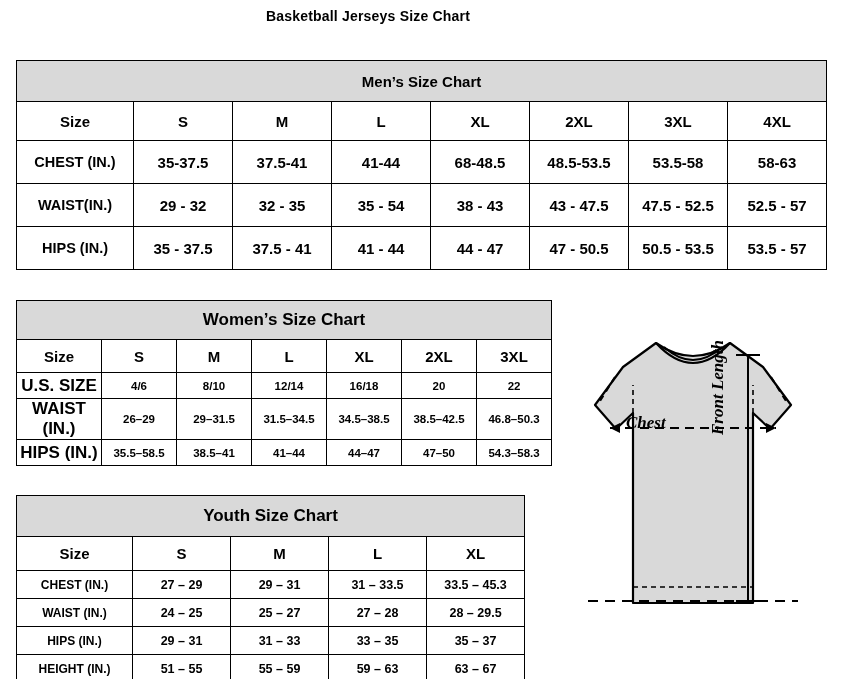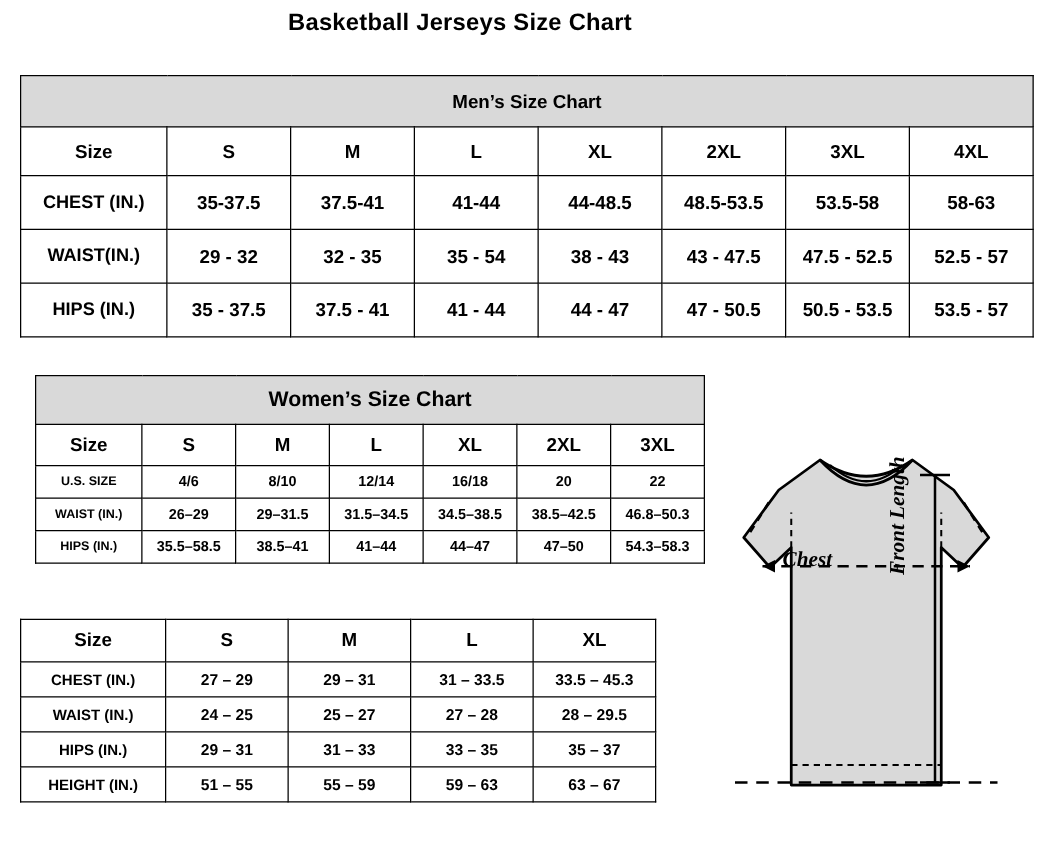--- a/index.html
+++ b/index.html
@@ -14,21 +14,21 @@
     font-family: "Liberation Sans", sans-serif;
     color: #000000;
     overflow: hidden;
   }
   #page-title {
     position: absolute;
     top: 8px;
     left: 0;
     width: 736px;
     text-align: center;
-    font-size: 19px;
+    font-size: 14px;
     font-weight: bold;
     letter-spacing: 0.2px;
   }
 
   table.size-table {
     border-collapse: collapse;
     table-layout: fixed;
     background: #ffffff;
   }
   table.size-table td, table.size-table th {
@@ -57,46 +57,46 @@
     width: 811px;
   }
   #mens-table .caption-cell { height: 40px; }
   #mens-table .hdr-cell { height: 38px; }
   #mens-table td { height: 42px; font-size: 15px; }
   #mens-table td.rowlabel { font-size: 14.5px; }
 
   
   #womens-table {
     position: absolute;
-    left: 28px;
+    left: 16px;
     top: 300px;
     width: 535px;
   }
   #womens-table .caption-cell { height: 38px; font-size: 17px; }
   #womens-table .hdr-cell { height: 32px; font-size: 15px; }
   #womens-table td { height: 25px; font-size: 11.5px; }
-  #womens-table td.rowlabel { font-size: 10px; }
+  #womens-table td.rowlabel { font-size: 17px; }
 
   
   #youth-table {
     position: absolute;
     left: 16px;
     top: 495px;
     width: 508px;
   }
   #youth-table .caption-cell { height: 40px; font-size: 17px; }
   #youth-table .hdr-cell { height: 33px; font-size: 15px; }
   #youth-table td { height: 27px; font-size: 12.5px; }
   #youth-table td.rowlabel { font-size: 12px; }
 
   
   #shirt-diagram {
     position: absolute;
     left: 548px;
-    top: 350px;
+    top: 325px;
     width: 290px;
     height: 320px;
   }
   #shirt-diagram svg { display: block; }
   .diagram-label {
     position: absolute;
     font-family: "Liberation Serif", serif;
     font-style: italic;
     font-weight: bold;
     font-size: 17px;
@@ -142,21 +142,21 @@
       <td class="hdr-cell">XL</td>
       <td class="hdr-cell">2XL</td>
       <td class="hdr-cell">3XL</td>
       <td class="hdr-cell">4XL</td>
     </tr>
     <tr>
       <td class="rowlabel">CHEST (IN.)</td>
       <td>35-37.5</td>
       <td>37.5-41</td>
       <td>41-44</td>
-      <td>44-48.5</td>
+      <td>68-48.5</td>
       <td>48.5-53.5</td>
       <td>53.5-58</td>
       <td>58-63</td>
     </tr>
     <tr>
       <td class="rowlabel">WAIST(IN.)</td>
       <td>29 - 32</td>
       <td>32 - 35</td>
       <td>35 - 54</td>
       <td>38 - 43</td>
@@ -233,20 +233,23 @@
 <table class="size-table" id="youth-table">
   <colgroup>
     <col style="width:116px">
     <col style="width:98px">
       <col style="width:98px">
       <col style="width:98px">
       <col style="width:98px">
   </colgroup>
   <tbody>
     <tr>
+      <td class="caption-cell" colspan="5">Youth Size Chart</td>
+    </tr>
+    <tr>
       <td class="hdr-cell">Size</td>
       <td class="hdr-cell">S</td>
       <td class="hdr-cell">M</td>
       <td class="hdr-cell">L</td>
       <td class="hdr-cell">XL</td>
     </tr>
     <tr>
       <td class="rowlabel">CHEST (IN.)</td>
       <td>27 – 29</td>
       <td>29 – 31</td>

